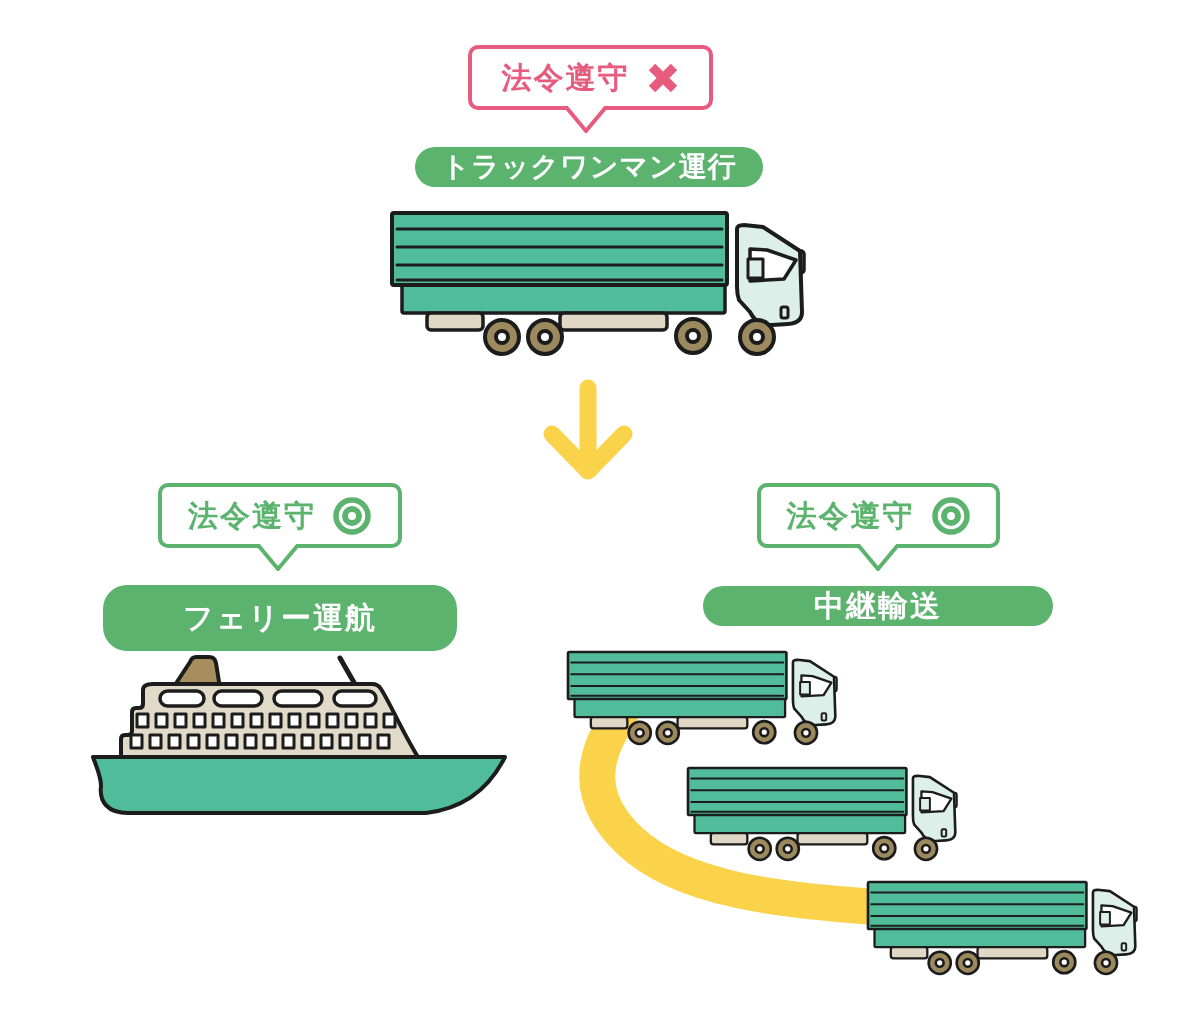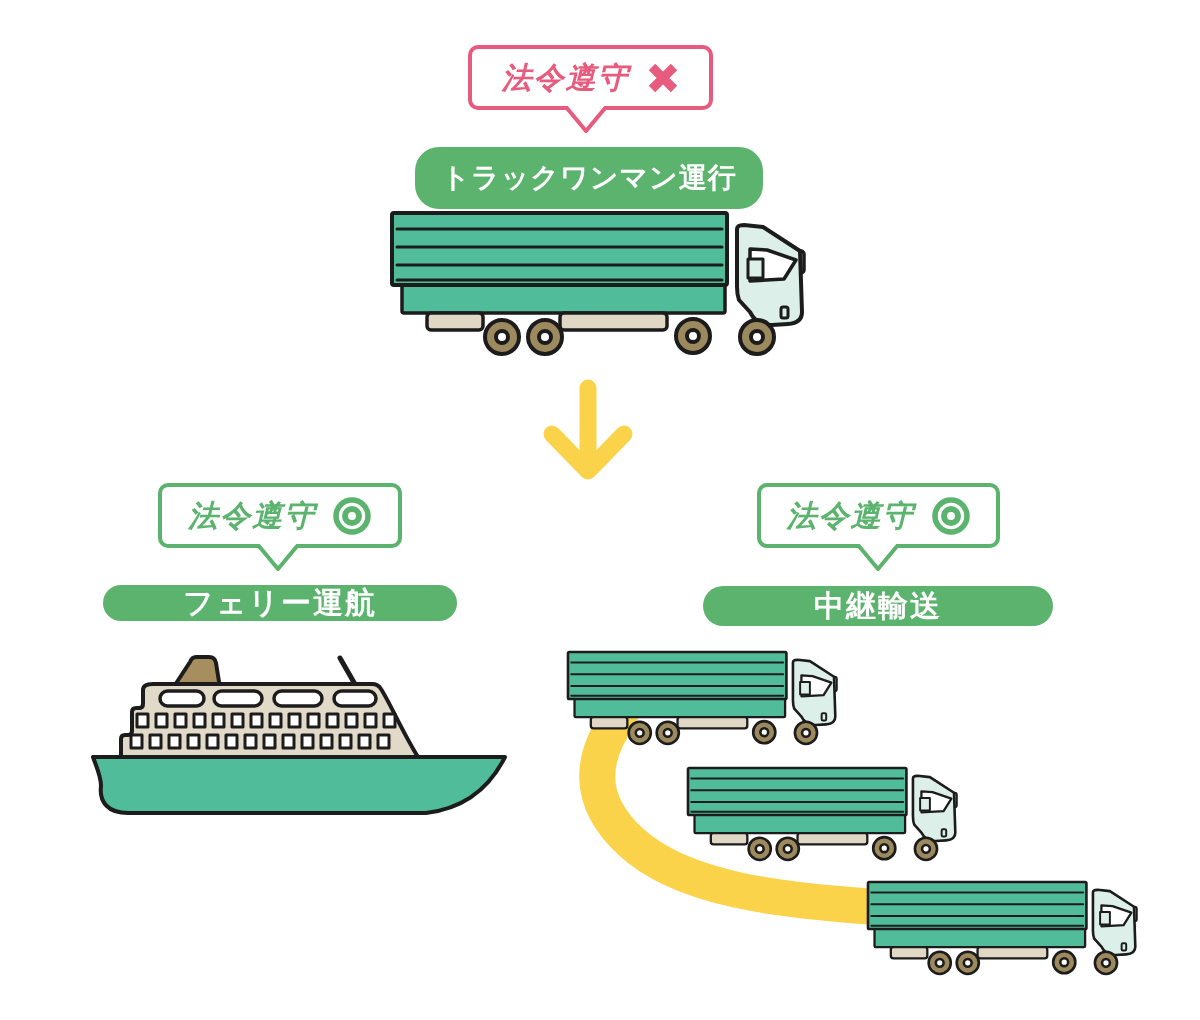--- a/index.html
+++ b/index.html
@@ -13,36 +13,36 @@
   .bubble{
     position:absolute;box-sizing:border-box;background:#ffffff;
     border:4px solid;border-radius:10px;
     display:flex;align-items:center;justify-content:center;gap:16px;
   }
   .bubble.pink{border-color:#E75C7E;}
   .bubble.green{border-color:#5BB36D;}
   .bubble-top{left:468px;top:45px;width:245px;height:65px;}
   .bubble-left{left:158px;top:483px;width:244px;height:65px;}
   .bubble-right{left:757px;top:483px;width:243px;height:65px;}
-  .bubble-label{font-size:30px;font-weight:bold;letter-spacing:2px;line-height:1;font-style:italic;}
+  .bubble-label{font-size:30px;font-weight:bold;letter-spacing:2px;line-height:1;}
   .pink-text{color:#E75C7E;}
   .green-text{color:#5BB36D;}
   .tail{position:absolute;width:46px;height:30px;}
   .tail-top{left:563px;top:106px;}
   .tail-left{left:255px;top:544px;}
   .tail-right{left:855px;top:544px;}
 
   
   .pill{
     position:absolute;box-sizing:border-box;background:#5BB36D;border-radius:24px;
     display:flex;align-items:center;justify-content:center;
     color:#ffffff;font-weight:bold;line-height:1;
   }
-  .pill-top{left:415px;top:147px;width:348px;height:62px;font-size:28px;letter-spacing:1px;}
-  .pill-left{left:103px;top:585px;width:354px;height:36px;font-size:30px;letter-spacing:2px;}
+  .pill-top{left:415px;top:147px;width:348px;height:40px;font-size:28px;letter-spacing:1px;}
+  .pill-left{left:103px;top:585px;width:354px;height:66px;font-size:30px;letter-spacing:2px;}
   .pill-right{left:703px;top:586px;width:350px;height:40px;font-size:30px;letter-spacing:2px;}
 
   .status-icon{display:block;flex:0 0 auto;}
 </style>
 </head>
 <body>
 
 <div class="canvas">
 
   <svg class="art" viewBox="0 0 1200 1020">

